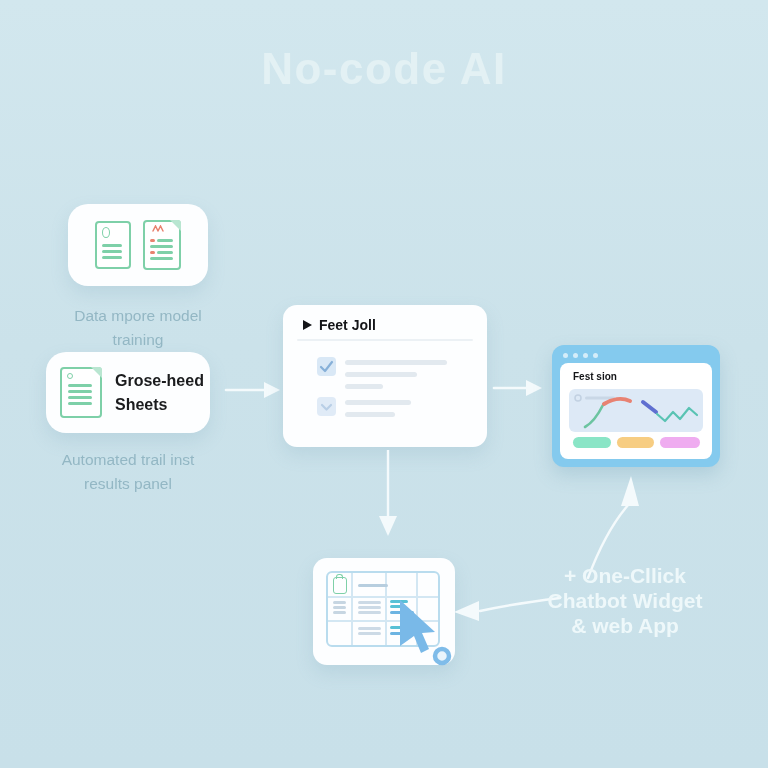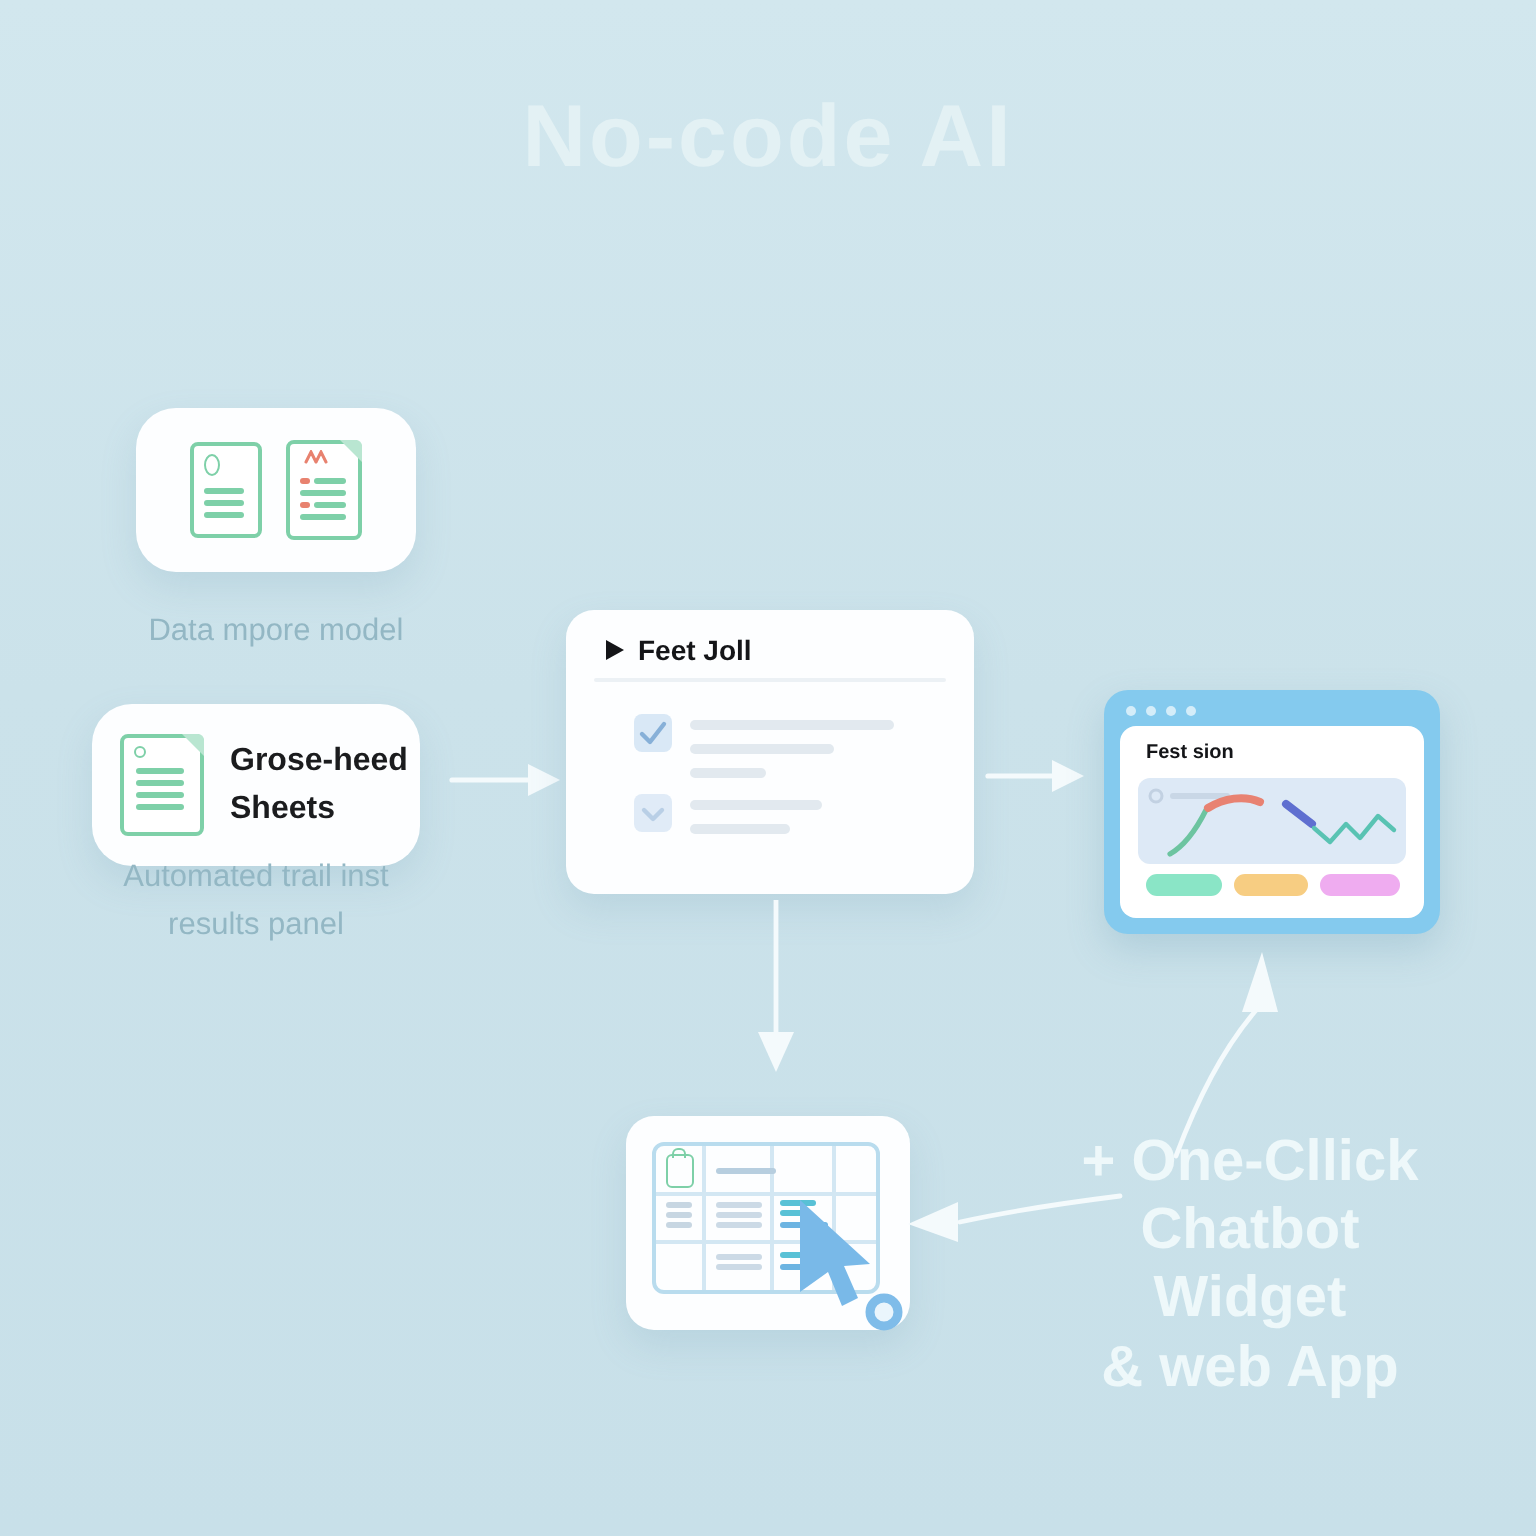--- a/index.html
+++ b/index.html
@@ -22,21 +22,21 @@
   .doc .fold{position:absolute;right:-2px;top:-2px;width:0;height:0;
     border-left:11px solid transparent;border-top:11px solid #b9e6d1;border-radius:0 3px 0 0;}
   .gbar{position:absolute;height:2.6px;border-radius:2px;background:#7ed0a8;}
   .rbar{position:absolute;height:2.6px;border-radius:2px;background:#e8826f;}
   
   .card-b{left:46px;top:352px;width:164px;height:81px;display:flex;align-items:center;gap:13px;padding-left:14px;box-sizing:border-box;}
   .doc-b1{width:38px;height:47px;}
   .doc .dot{position:absolute;left:5px;top:4px;width:4px;height:4px;border:1.6px solid #7ed0a8;border-radius:50%;}
   .card-b-text{font-size:16px;font-weight:700;color:#1b1c1e;line-height:1.45;}
   .cap-a{left:48px;top:304px;width:180px;}
-  .cap-b{left:30px;top:427px;width:196px;text-align:center;}
+  .cap-b{left:30px;top:448px;width:196px;text-align:center;}
   
   .card-c{left:283px;top:305px;width:204px;height:142px;border-radius:14px;}
   .card-c-head{position:absolute;left:20px;top:12px;display:flex;align-items:center;gap:7px;
     font-size:14px;font-weight:800;color:#141518;}
   .play{width:0;height:0;border-left:9px solid #141518;border-top:5.5px solid transparent;border-bottom:5.5px solid transparent;}
   .divider{position:absolute;left:14px;top:34px;width:176px;height:2px;background:#ecf1f5;border-radius:1px;}
   .checkbox{position:absolute;width:19px;height:19px;border-radius:4px;background:#d9e8f6;}
   .checkbox.cb2{background:#e0ebf7;}
   .pbar{position:absolute;height:5px;border-radius:3px;background:#e2e9ef;}
   
@@ -51,21 +51,21 @@
   
   .card-e{left:313px;top:558px;width:142px;height:107px;border-radius:14px;}
   .grid{position:absolute;left:13px;top:13px;width:110px;height:72px;border:2px solid #b9dcee;border-radius:6px;}
   .gline{position:absolute;background:#d3e7f3;}
   .cell-bar{position:absolute;border-radius:2px;}
   .bag{position:absolute;left:5px;top:4px;width:12px;height:15px;border:1.7px solid #7ed0a8;border-radius:3px;}
   .bag::after{content:"";position:absolute;left:2px;top:-4px;width:5px;height:4px;border:1.5px solid #7ed0a8;border-bottom:none;border-radius:3px 3px 0 0;}
   .cap-e{left:284px;top:678px;width:200px;}
   
   .oneclick{position:absolute;left:535px;top:564px;width:180px;text-align:center;
-    color:#eef8fa;font-size:29px;font-weight:700;line-height:1.18;}
+    color:#eef8fa;font-size:21px;font-weight:700;line-height:1.18;}
   .watermark{position:absolute;right:26px;top:716px;font-size:30px;font-weight:700;
     color:rgba(248,253,255,.88);letter-spacing:.5px;}
   .arrow{position:absolute;}
   svg{display:block;}
 </style>
 </head>
 <body>
 
 <div class="canvas">
 
@@ -86,20 +86,21 @@
       <span class="rbar" style="left:5px;top:17px;width:5px;"></span>
       <span class="gbar" style="left:12px;top:17px;width:16px;"></span>
       <span class="gbar" style="left:5px;top:23px;width:23px;"></span>
       <span class="rbar" style="left:5px;top:29px;width:5px;"></span>
       <span class="gbar" style="left:12px;top:29px;width:16px;"></span>
       <span class="gbar" style="left:5px;top:35px;width:23px;"></span>
     </div>
   </div>
   <div class="caption cap-a">
     <div>Data mpore model</div>
+    <div>training</div>
   </div>
 
   <div class="card card-b">
     <div class="doc doc-b1">
       <span class="fold"></span>
       <span class="dot"></span>
       <span class="gbar" style="left:6px;top:15px;width:24px;"></span>
       <span class="gbar" style="left:6px;top:21px;width:24px;"></span>
       <span class="gbar" style="left:6px;top:27px;width:24px;"></span>
       <span class="gbar" style="left:6px;top:33px;width:24px;"></span>

